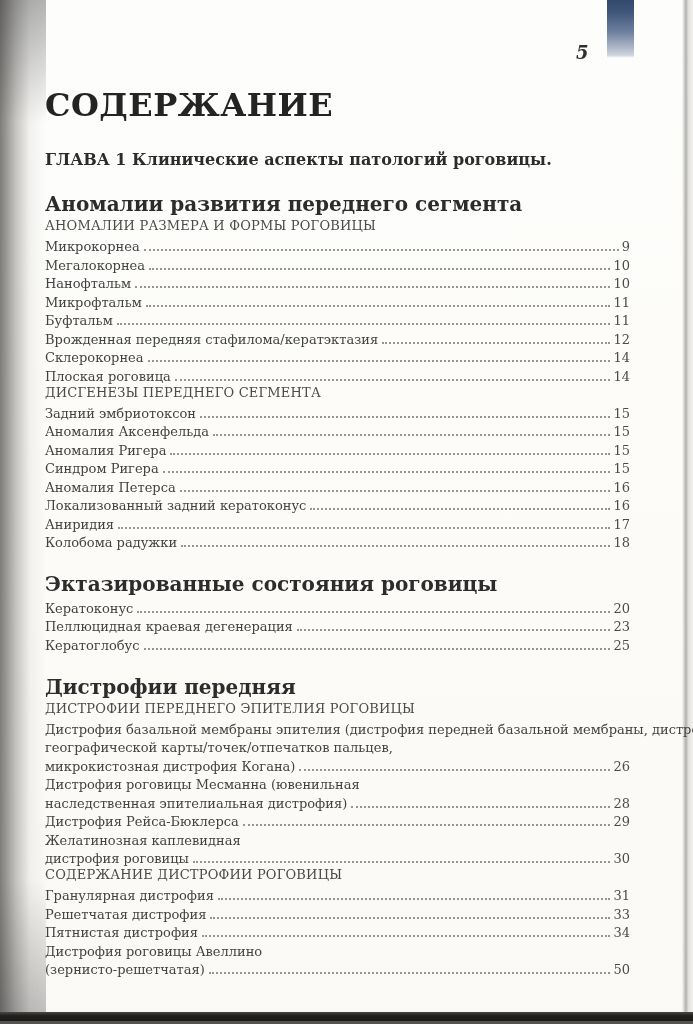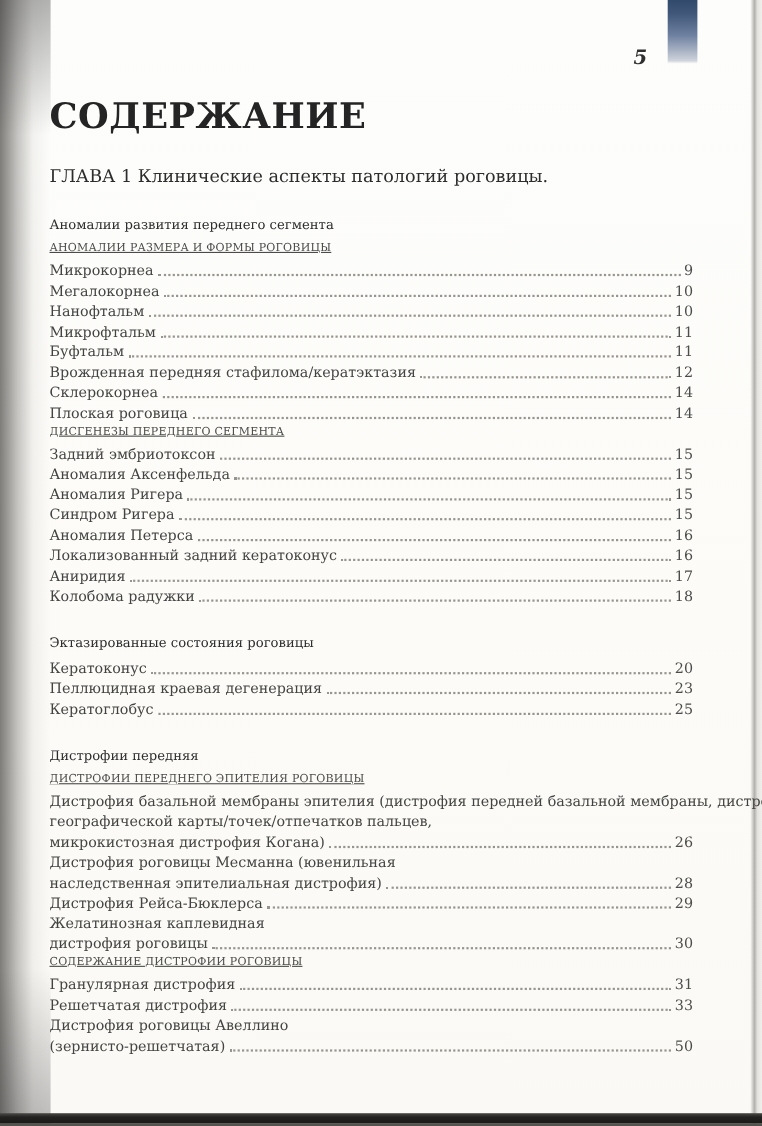--- a/index.html
+++ b/index.html
@@ -65,37 +65,36 @@
     font-size: 32px;
     line-height: 50px;
     font-weight: bold;
     letter-spacing: 0.5px;
     color: #242424;
   }
   .chapter-heading {
     margin-top: 20px;
     font-size: 16px;
     line-height: 20px;
-    font-weight: normal;
+    font-weight: bold;
     color: #2c2c2c;
   }
   .section { margin-top: 24px; }
   .section-heading {
-    font-size: 12px;
+    font-size: 20px;
     line-height: 21px;
-    font-weight: normal;
+    font-weight: bold;
     color: #2c2c2c;
     margin-bottom: 2px;
   }
   .subheading {
-    font-size: 10px;
+    font-size: 13px;
     line-height: 18.5px;
     color: #4b4b49;
     letter-spacing: 0.2px;
-    text-decoration: underline;
   }
   .entry-line {
     display: flex;
     align-items: flex-end;
     height: 18.5px;
     font-size: 13px;
     color: #434341;
   }
   .entry-text { white-space: nowrap; }
   .leader {
@@ -268,20 +267,25 @@
             <span class="entry-text">Гранулярная дистрофия</span>
             <span class="leader"></span>
             <span class="entry-page">31</span>
           </div>
           <div class="entry-line">
             <span class="entry-text">Решетчатая дистрофия</span>
             <span class="leader"></span>
             <span class="entry-page">33</span>
           </div>
           <div class="entry-line">
+            <span class="entry-text">Пятнистая дистрофия</span>
+            <span class="leader"></span>
+            <span class="entry-page">34</span>
+          </div>
+          <div class="entry-line">
             <span class="entry-text">Дистрофия роговицы Авеллино</span>
           </div>
           <div class="entry-line">
             <span class="entry-text">(зернисто-решетчатая)</span>
             <span class="leader"></span>
             <span class="entry-page">50</span>
           </div>
         </div>
       </div>
   </div>

